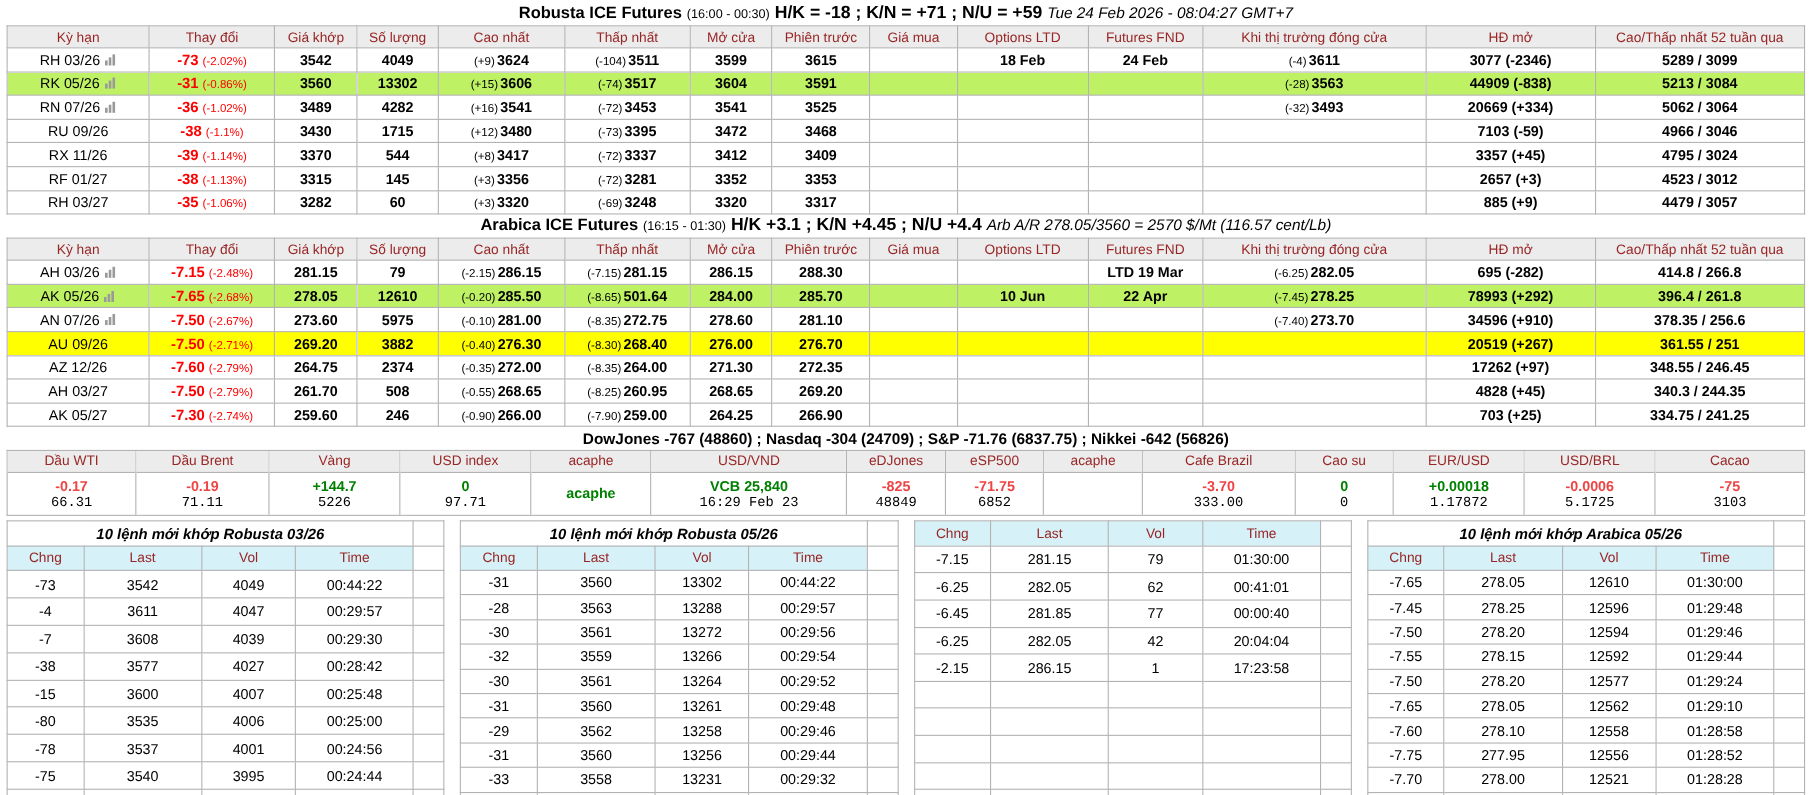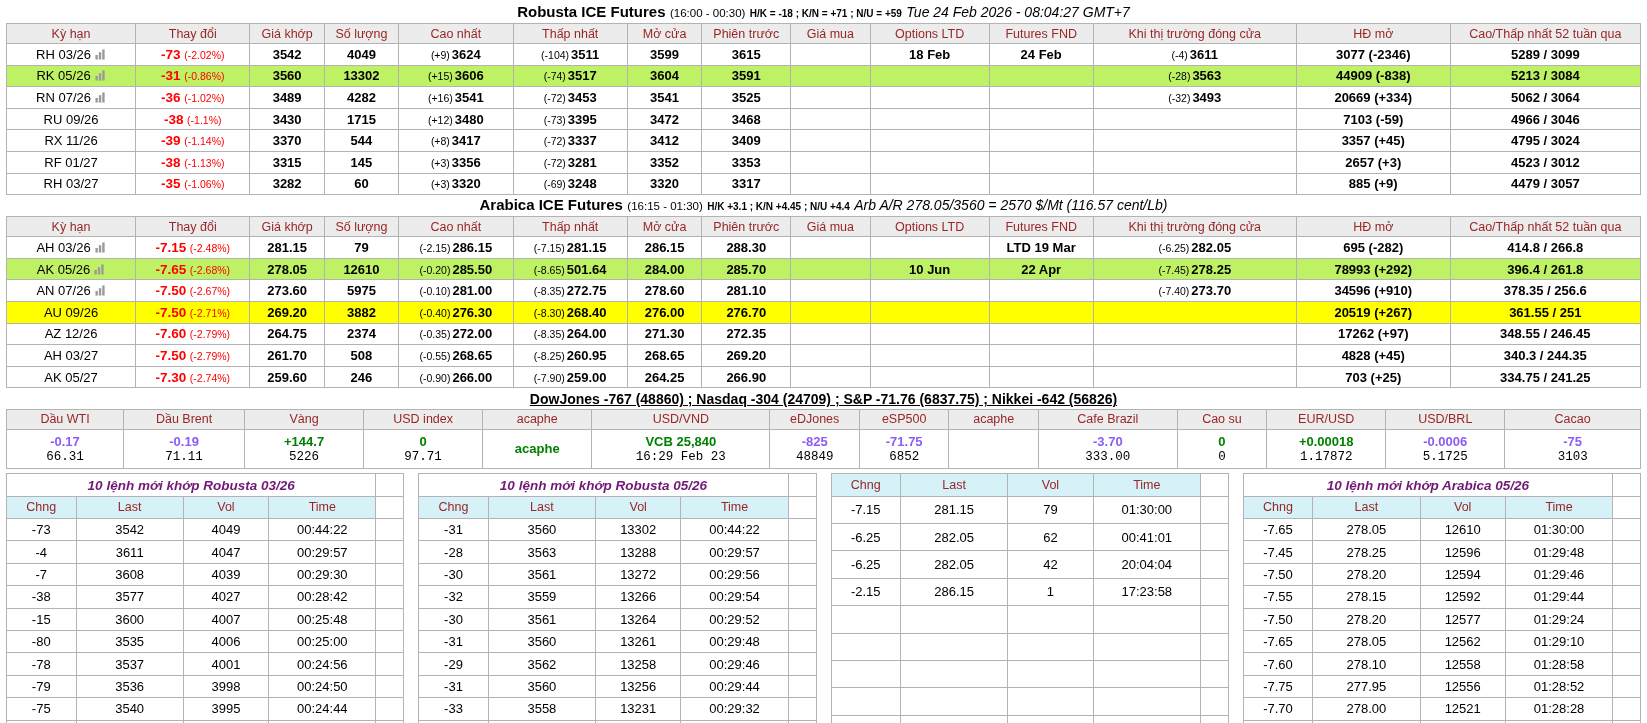--- a/index.html
+++ b/index.html
@@ -1,53 +1,53 @@
 <!DOCTYPE html>
 <html><head>
 <meta charset="utf-8">
 <style>
   html,body{margin:0;padding:0;background:#fff;color:#000;}
   body{font-family:"Liberation Sans",sans-serif;width:1647px;margin:0 auto;padding:2px 6px;box-sizing:border-box;}
   .ttl{text-align:center;margin:1px 0 2px 0;white-space:nowrap;}
   .ttl .main{font-weight:bold;font-size:15px;}
   .ttl .sess{font-size:11.5px;}
-  .ttl .spr{font-weight:bold;font-size:10px;}
+  .ttl .spr{font-weight:bold;font-size:16px;}
   .ttl .dt{font-style:italic;font-size:14px;}
   table.fut{width:100%;border-collapse:collapse;table-layout:fixed;}
   table.fut th{background:#ececec;color:#992626;font-weight:normal;font-size:12.5px;border:1px solid #b3b3b3;padding:2px 1px;height:15px;white-space:nowrap;overflow:hidden;}
   table.fut td{border:1px solid #b3b3b3;text-align:center;font-size:13px;padding:1px 2px;height:18.6px;white-space:nowrap;overflow:hidden;}
   .fut .chg{color:#f00;font-weight:bold;font-size:13.5px;}
   .fut .pct{color:#f00;font-size:10.5px;}
   .delta{font-size:10.5px;margin-right:2px;}
   .bold{font-weight:bold;}
   tr.peach td{background:#bef264;}
   tr.yellow td{background:#ffff00;}
   .chart-ico{margin-left:4px;vertical-align:-1px;cursor:pointer;}
   
-  .indices{text-align:center;font-weight:bold;font-size:14px;margin:3px 0 2px 0;text-decoration:underline;}
+  .indices{text-align:center;font-weight:bold;font-size:14px;margin:3px 0 2px 0;}
   
   .mrow{display:flex;border:1px solid #b3b3b3;border-right:none;margin-top:1px;}
   .mcell{flex:1 1 0;border-right:1px solid #b3b3b3;min-width:0;}
   .mcell:nth-child(1){flex-grow:1.18;} .mcell:nth-child(2){flex-grow:1.22;}
   .mcell:nth-child(3){flex-grow:1.2;}  .mcell:nth-child(4){flex-grow:1.2;}
   .mcell:nth-child(5){flex-grow:1.1;}  .mcell:nth-child(6){flex-grow:1.8;}
   .mcell:nth-child(7){flex-grow:0.9;}  .mcell:nth-child(8){flex-grow:0.9;}
   .mcell:nth-child(9){flex-grow:0.9;}  .mcell:nth-child(10){flex-grow:1.4;}
   .mcell:nth-child(11){flex-grow:0.9;} .mcell:nth-child(12){flex-grow:1.2;}
   .mcell:nth-child(13){flex-grow:1.2;} .mcell:nth-child(14){flex-grow:1.37;}
   .mhead{background:#ececec;color:#992626;font-size:12.5px;text-align:center;border-bottom:1px solid #b3b3b3;padding:2px 0;height:15px;white-space:nowrap;overflow:hidden;}
   .mbody{display:flex;flex-direction:column;justify-content:center;align-items:center;height:38px;}
   .mval{font-weight:bold;font-size:13px;line-height:16px;}
   .msub{font-size:12.5px;line-height:15px;font-family:Liberation Mono, monospace;}
   .msub:empty{display:none;}
-  .red{color:#8b5cf6;} .green{color:#008000;}
+  .red{color:#ef4444;} .green{color:#008000;}
   
   .orders{display:flex;gap:14px;margin-top:4px;}
   table.ord{flex:1 1 0;border-collapse:collapse;table-layout:fixed;}
-  table.ord td.title{color:#701a75;font-weight:bold;font-style:italic;font-size:13.5px;border:1px solid #b3b3b3;text-align:center;padding:2px;height:17px;white-space:nowrap;}
+  table.ord td.title{color:#000000;font-weight:bold;font-style:italic;font-size:13.5px;border:1px solid #b3b3b3;text-align:center;padding:2px;height:17px;white-space:nowrap;}
   table.ord th{background:#d6f1f7;color:#992626;font-weight:normal;font-size:12.5px;border:1px solid #b3b3b3;padding:1px;height:14px;}
   table.ord td{border:1px solid #b3b3b3;text-align:center;font-size:13px;padding:2px 1px;height:17.4px;white-space:nowrap;overflow:hidden;}
 </style>
 </head>
 <body>
 
 <div class="ttl">
   <span class="main">Robusta ICE Futures</span>
   <span class="sess">(16:00 - 00:30)</span>
   <span class="spr">H/K = -18 ; K/N = +71 ; N/U = +59</span>
@@ -588,27 +588,20 @@
   </tr>
 
   <tr>
     <td>-78</td>
     <td>3537</td>
     <td>4001</td>
     <td>00:24:56</td>
     <td></td>
   </tr>
 
-  <tr>
-    <td>-79</td>
-    <td>3536</td>
-    <td>3998</td>
-    <td>00:24:50</td>
-    <td></td>
-  </tr>
 
   <tr>
     <td>-75</td>
     <td>3540</td>
     <td>3995</td>
     <td>00:24:44</td>
     <td></td>
   </tr>
 
   <tr>
@@ -752,20 +745,27 @@
   </tr>
 
   <tr>
     <td>-6.25</td>
     <td>282.05</td>
     <td>62</td>
     <td>00:41:01</td>
     <td></td>
   </tr>
 
+  <tr>
+    <td>-6.45</td>
+    <td>281.85</td>
+    <td>77</td>
+    <td>00:00:40</td>
+    <td></td>
+  </tr>
 
   <tr>
     <td>-6.25</td>
     <td>282.05</td>
     <td>42</td>
     <td>20:04:04</td>
     <td></td>
   </tr>
 
   <tr>

